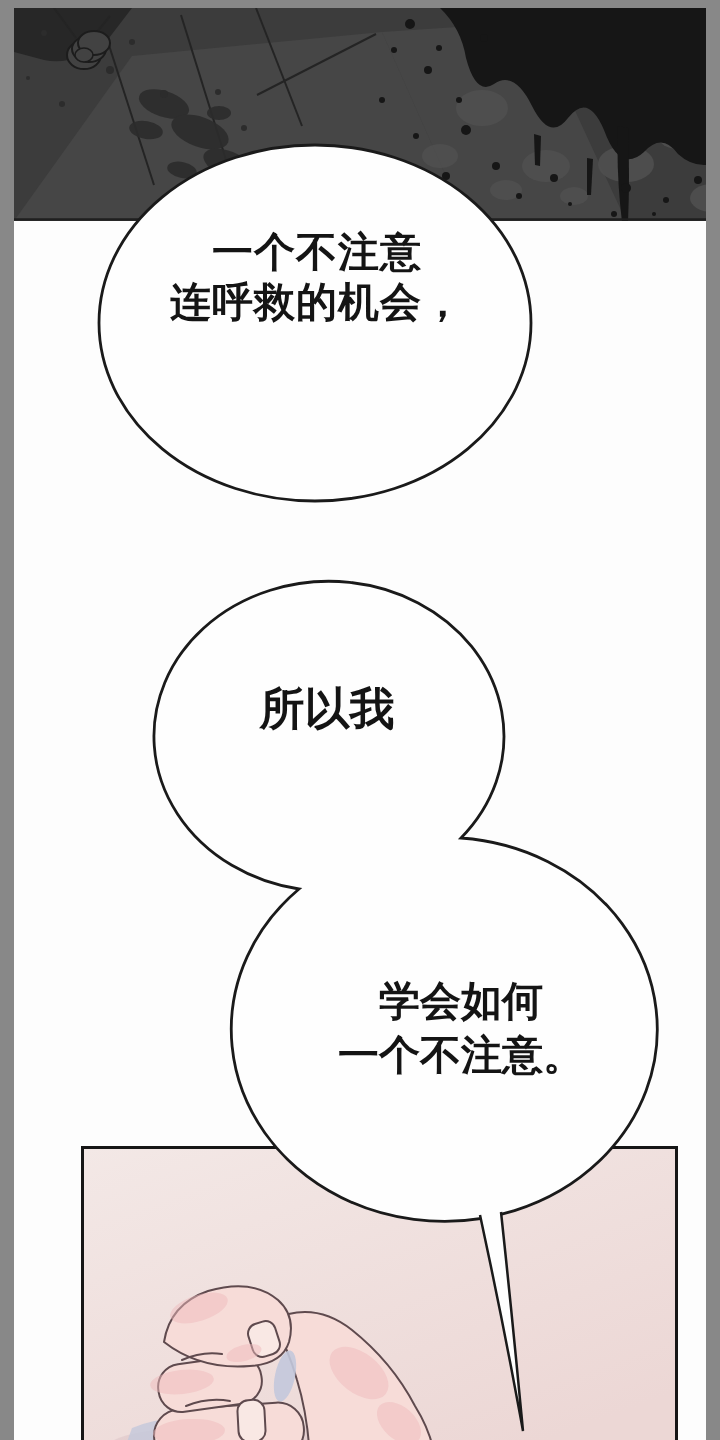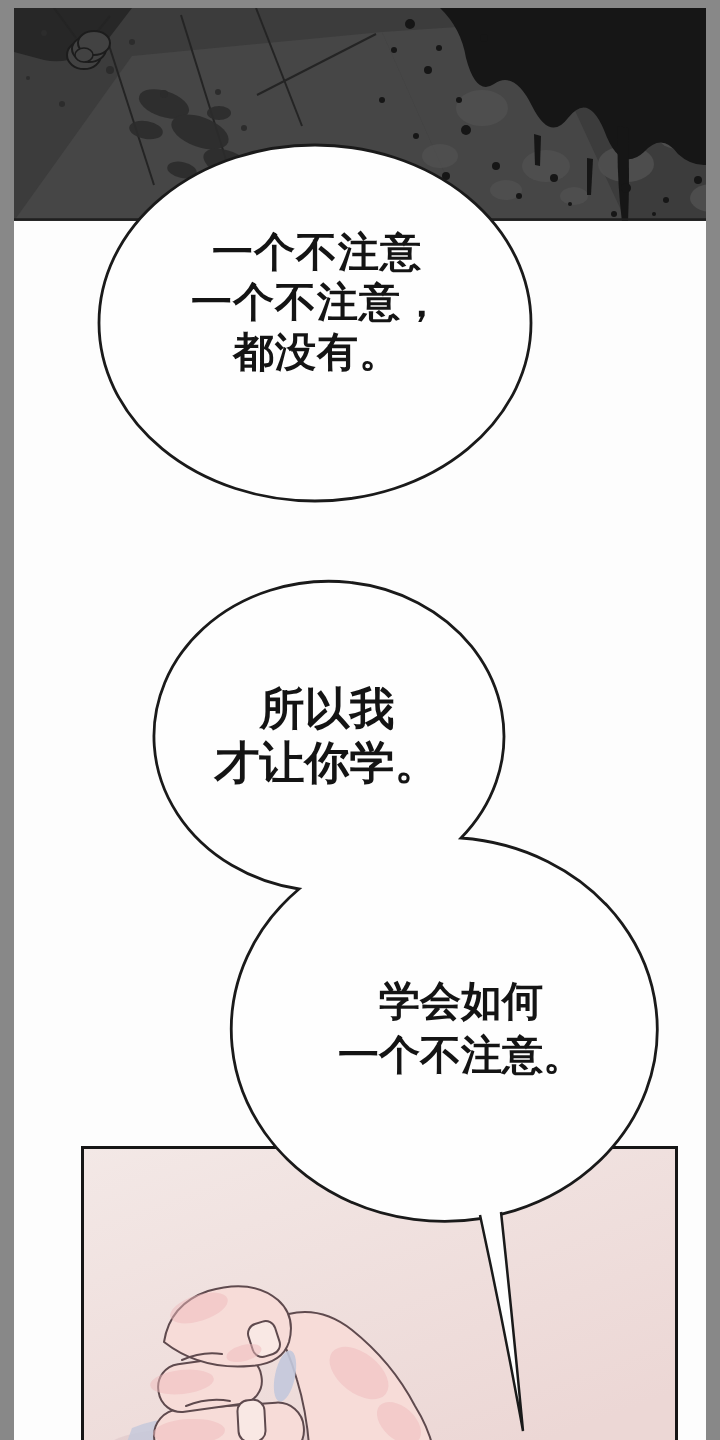--- a/index.html
+++ b/index.html
@@ -192,27 +192,25 @@
 
     <g>
       <ellipse class="c-bubble" cx="301" cy="315" rx="216" ry="178" stroke-width="2.8"></ellipse>
       <path class="c-bubble" stroke-width="2.8" d="M447,830 A175,155 0 1 0 285,881 A213,192 0 1 0 447,830 Z"></path>
       <path class="c-bubble" stroke-width="2.5" d="M466,1207 Q490,1318 509,1423 Q498,1306 487,1204"></path>
     </g>
   </svg>
 
   <div class="bubble-text t1">
     <div>一个不注意</div>
-    <div>一个不注意，</div>
-    <div>都没有。</div>
+    <div>连呼救的机会，</div>
   </div>
 
   <div class="bubble-text t2">
     <div>所以我</div>
-    <div>才让你学。</div>
   </div>
 
   <div class="bubble-text t3">
     <div>学会如何</div>
     <div>一个不注意。</div>
   </div>
 
 </div>
 
 </body></html>

